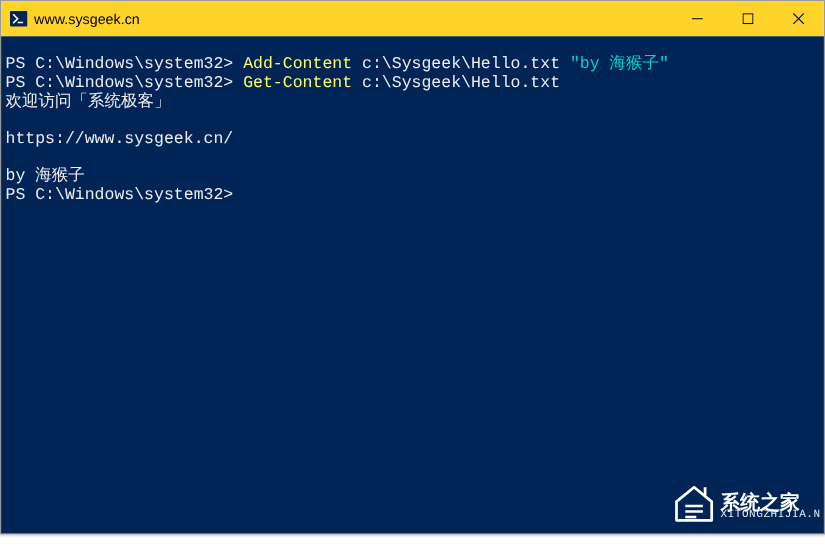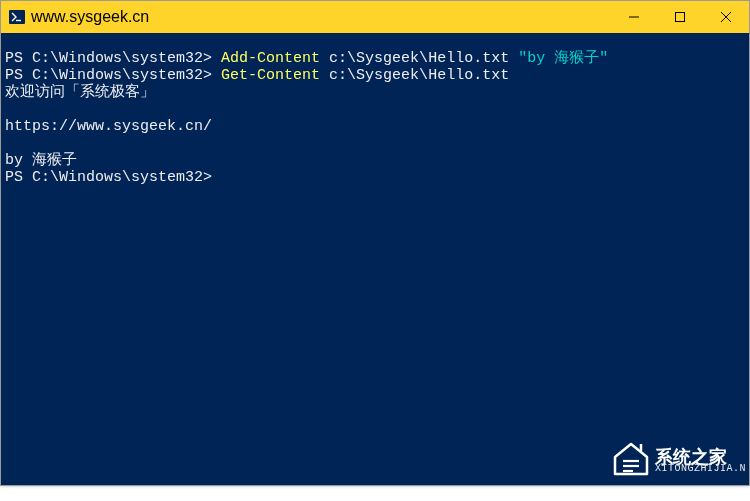--- a/index.html
+++ b/index.html
@@ -19,21 +19,21 @@
       flex-direction: column;
       box-shadow: 0 0 3px rgba(0,0,0,0.3);
     }
     .titlebar {
       height: 32px;
       background: #ffd42a;
       display: flex;
       align-items: center;
       padding-left: 8px;
       font-family: "Segoe UI", Tahoma, sans-serif;
-      font-size: 16px;
+      font-size: 13px;
       color: #000;
     }
     .titlebar-icon {
       width: 16px;
       height: 16px;
       margin-right: 6px;
       display: flex;
       align-items: center;
       justify-content: center;
     }

